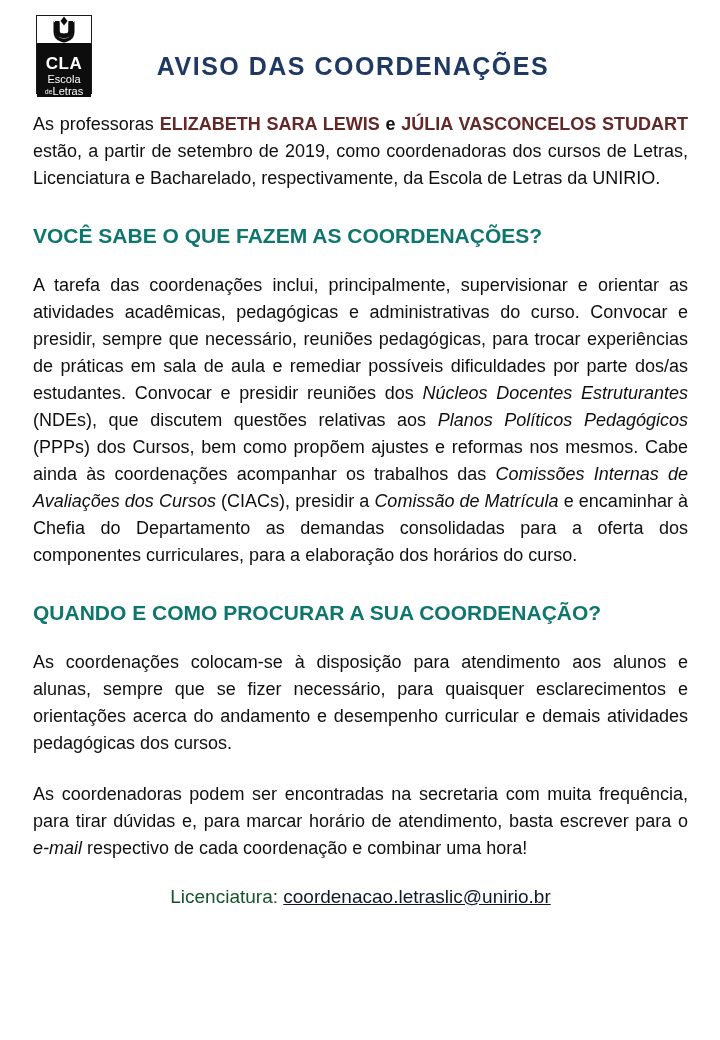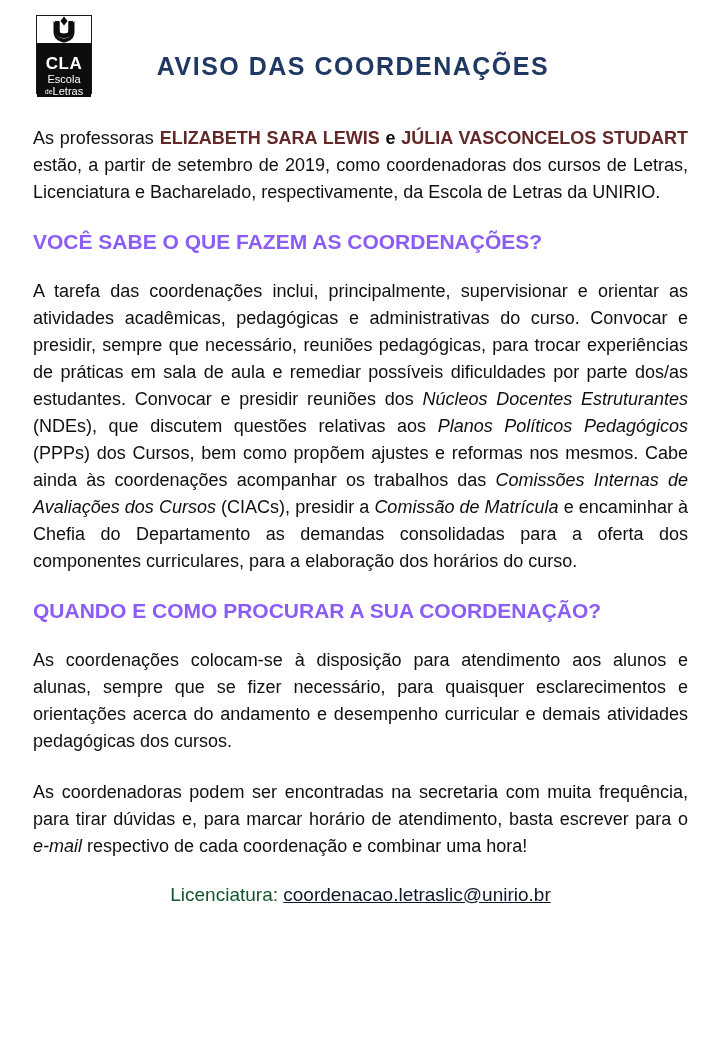--- a/index.html
+++ b/index.html
@@ -46,26 +46,26 @@
   }
   
   .content { padding: 0 32px 0 33px; }
   .para {
     margin-top: 24px;
     font-size: 18px;
     line-height: 27px;
     text-align: justify;
     color: #0f0f0f;
   }
-  .para.first { margin-top: 30px; }
+  .para.first { margin-top: 16px; }
   .section-heading {
-    margin-top: 24px;
+    margin-top: 32px;
     font-size: 21px;
     font-weight: bold;
-    color: #8b5cf6;
+    color: #0f766e;
   }
   .name-highlight { font-weight: bold; color: #632828; }
   .bold-black { font-weight: bold; color: #0f0f0f; }
   .italic { font-style: italic; }
   
   .contacts {
     margin-top: 18px;
     text-align: center;
     font-size: 19px;
     line-height: 33px;

